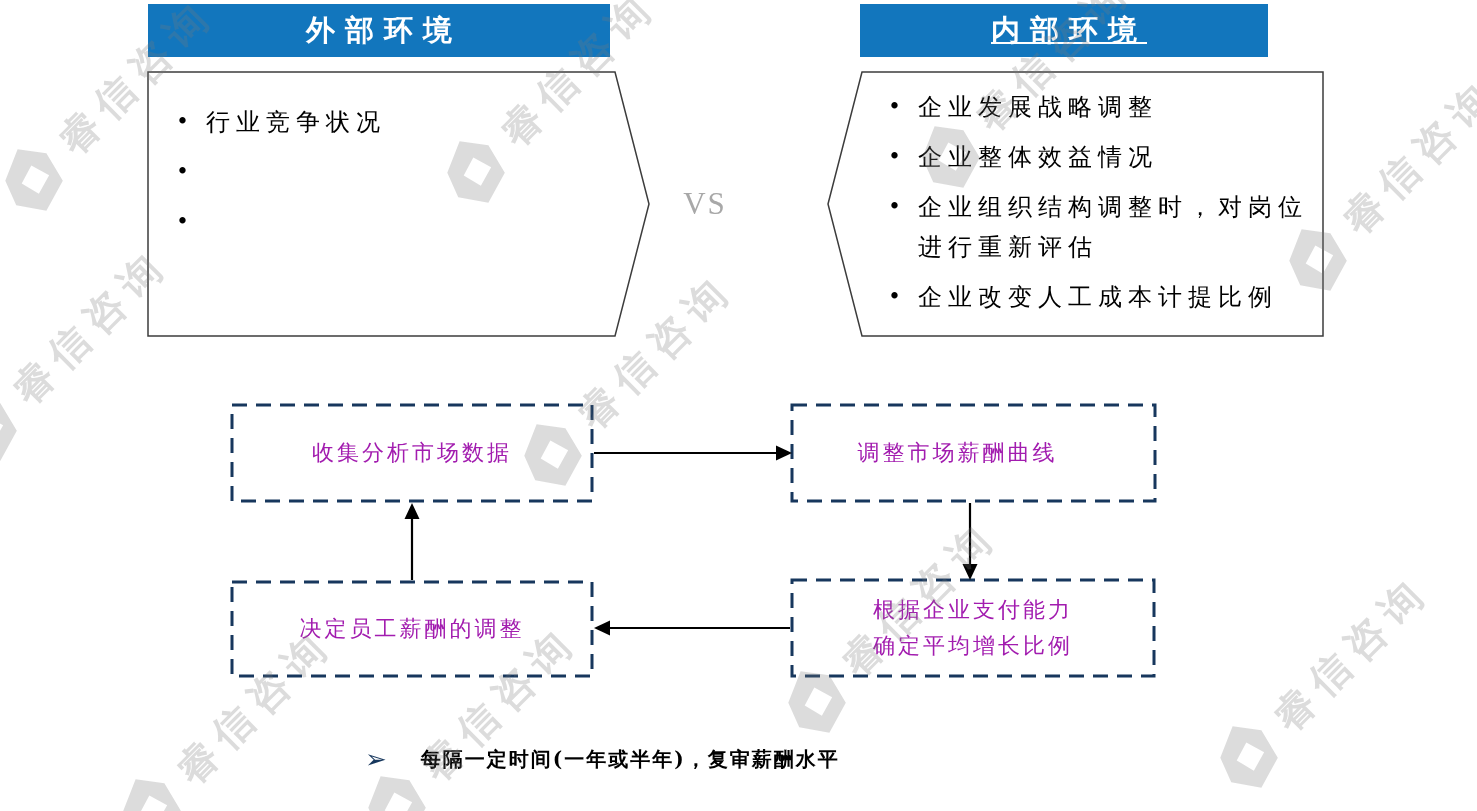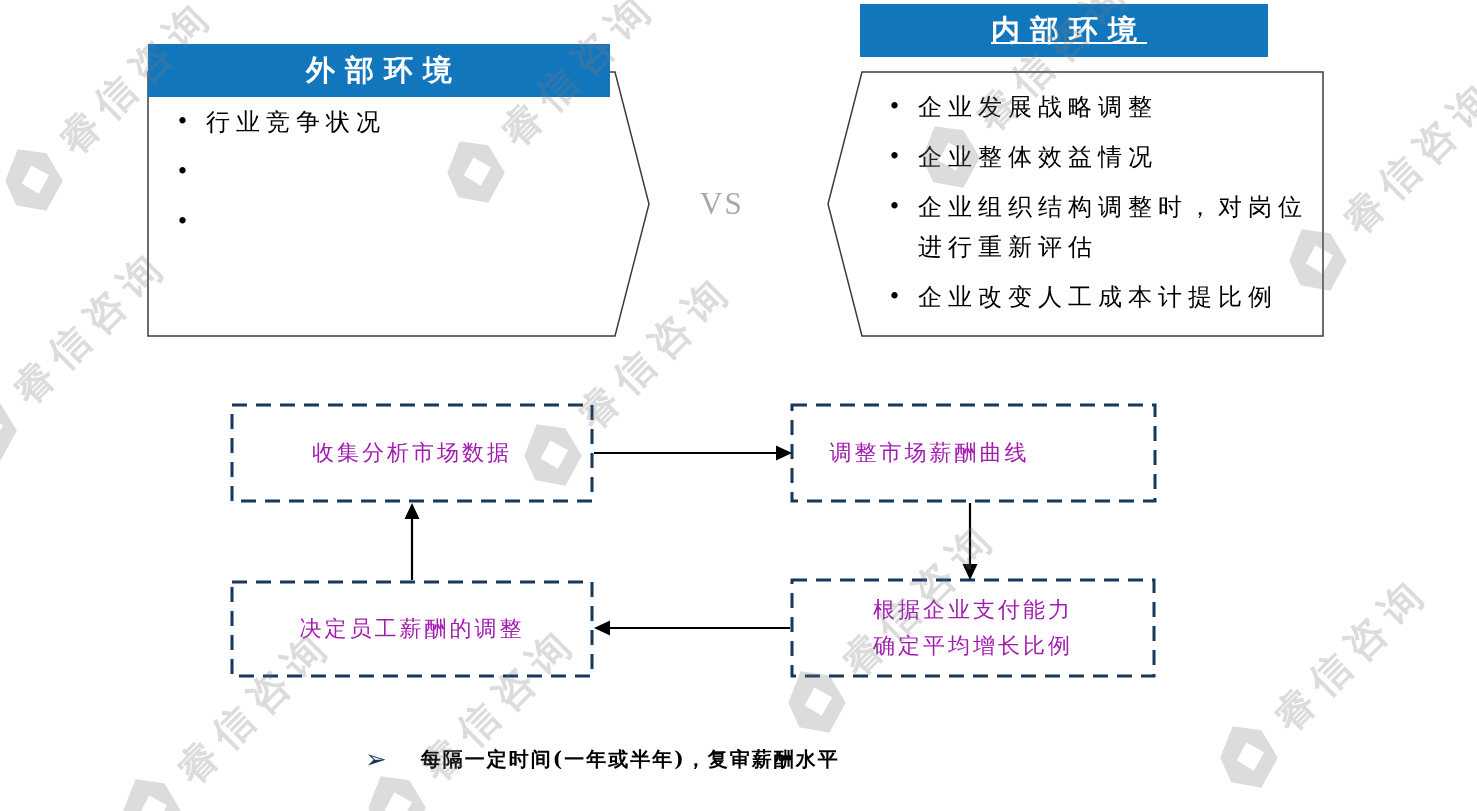--- a/index.html
+++ b/index.html
@@ -6,42 +6,42 @@
   .stage{
     position:relative;width:1477px;height:811px;overflow:hidden;background:#ffffff;
     font-family:"DejaVu Serif",serif;
   }
   
   .hdr{
     position:absolute;height:53px;background:#1276BD;color:#fff;
     display:flex;align-items:center;justify-content:center;
     font-size:29px;font-weight:bold;letter-spacing:10px;text-indent:10px;
   }
-  .hdr-ext{left:148px;top:4px;width:462px;margin-top:40px;}
+  .hdr-ext{left:148px;top:4px;width:462px;}
   .hdr-int{left:860px;top:4px;width:408px;text-decoration:underline;}
   .shape-layer{position:absolute;left:0;top:0;width:1477px;height:811px;pointer-events:none;}
   .blist{position:absolute;list-style:none;margin:0;padding:0;}
   .blist li{display:flex;margin-bottom:10px;}
   .blist .dot{width:30px;flex:none;font-size:22px;line-height:40px;}
   .blist .itxt{font-size:24px;letter-spacing:6px;line-height:40px;color:#000;}
   .list-ext{left:176px;top:102px;width:430px;}
   .list-int{left:888px;top:87px;width:440px;}
   .list-int .itxt{width:400px;}
   .vs{
-    position:absolute;left:700px;top:186px;width:80px;text-align:left;
+    position:absolute;left:665px;top:186px;width:80px;text-align:center;
     font-family:"Liberation Serif",serif;font-size:31px;color:#A8A8A8;letter-spacing:2px;
   }
   
   .step{
     position:absolute;display:flex;align-items:center;justify-content:center;
     text-align:center;font-size:22px;letter-spacing:3px;color:#a21caf;
     line-height:36px;white-space:pre-line;
   }
   .step-a{left:232px;top:405px;width:360px;height:96px;}
-  .step-b{left:748px;top:405px;width:363px;height:96px;}
+  .step-b{left:776px;top:405px;width:363px;height:96px;}
   .step-c{left:792px;top:580px;width:362px;height:96px;}
   .step-d{left:232px;top:582px;width:360px;height:94px;}
   
   .footnote{position:absolute;left:365px;top:742px;display:flex;align-items:center;}
   .footnote .fn-bullet{color:#17375D;font-size:26px;margin-right:34px;line-height:34px;}
   .footnote .fn-text{color:#000;font-size:20px;font-weight:bold;letter-spacing:2px;line-height:34px;}
   
   .wm-layer{position:absolute;left:0;top:0;width:1477px;height:811px;pointer-events:none;z-index:5;}
   .wm{
     position:absolute;display:flex;align-items:center;gap:16px;

